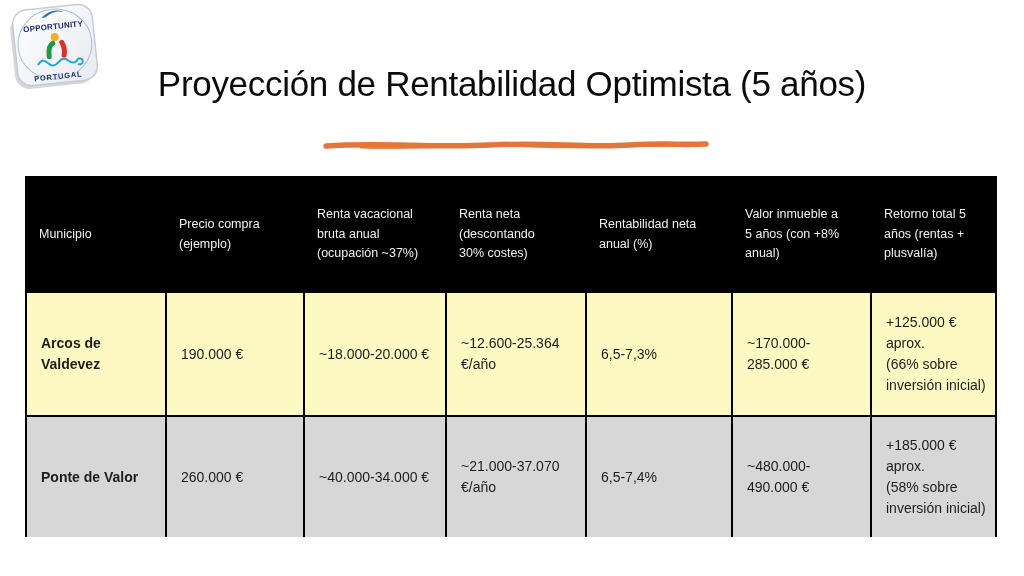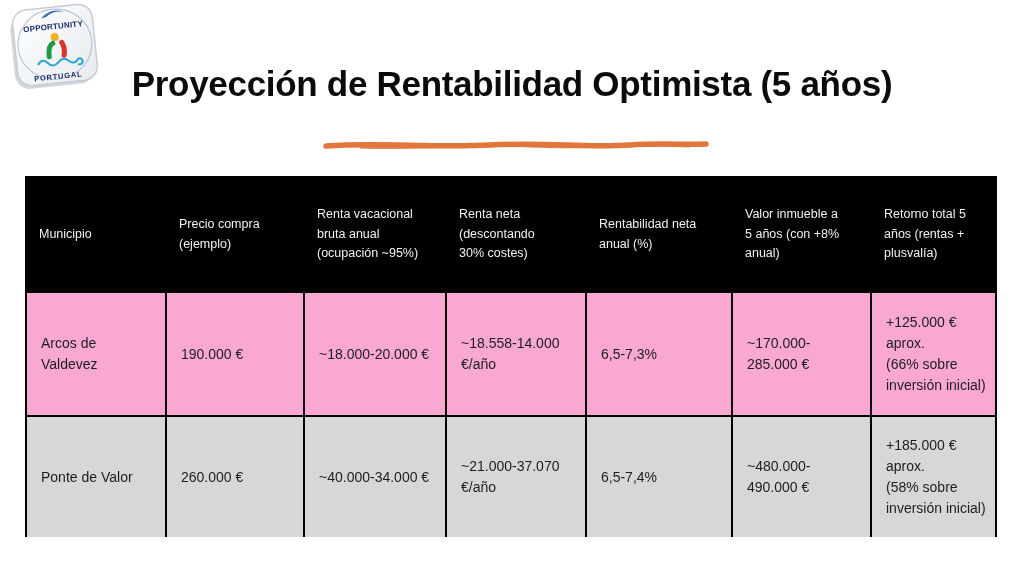--- a/index.html
+++ b/index.html
@@ -10,39 +10,39 @@
   html,body{background:#ffffff;}
   body{font-family:"Liberation Sans",sans-serif;}
   .slide{position:relative;width:1024px;height:576px;background:#ffffff;overflow:hidden;}
 
   
   .logo{position:absolute;left:8px;top:2px;width:96px;height:86px;transform:rotate(-6deg);}
   .logo svg{width:100%;height:100%;}
 
   
   .title{position:absolute;left:0;right:0;top:64px;text-align:center;
-    font-size:35px;font-weight:bold;color:#0B0B0B;letter-spacing:-0.3px;}
+    font-size:35px;font-weight:normal;color:#0B0B0B;letter-spacing:-0.3px;}
 
   
   .underline{position:absolute;left:320px;top:136px;width:392px;height:18px;}
 
   
   .table{position:absolute;left:25px;top:176px;width:972px;display:grid;
     grid-template-columns:140px 138px 142px 140px 146px 139px 127px;
     grid-template-rows:117px 124px 120px;}
   .trow{display:contents;}
   .cell{display:flex;align-items:center;white-space:pre-line;line-height:1.5;}
   .hc{background:var(--header-bg);color:var(--header-text);
     font-size:12.5px;line-height:1.55;padding:0 10px 0 14px;}
-  .bc{background:#f9a8d4;color:var(--body-text);font-size:14px;
+  .bc{background:#fef9c3;color:var(--body-text);font-size:14px;
     padding:0 8px 0 14px;border-left:2px solid var(--border);}
   .bc.lastcol{border-right:2px solid var(--border);padding-right:2px;}
   .r1 .bc{border-bottom:2px solid var(--border);}
   .r2 .bc{background:var(--row-alt);}
-  .bc.muni{font-weight:normal;}
+  .bc.muni{font-weight:bold;}
 </style>
 </head>
 <body>
 
 <div class="slide">
 
   <div class="logo">
     <svg viewBox="0 0 96 86">
       <rect x="4" y="10" width="80" height="74" rx="15" fill="#AEB4BC" opacity="0.55"></rect>
       <defs>
@@ -73,40 +73,40 @@
   </svg>
 
   <div class="table">
 
     <div class="trow">
       <div class="cell hc">Municipio</div>
       <div class="cell hc">Precio compra
 (ejemplo)</div>
       <div class="cell hc">Renta vacacional
 bruta anual
-(ocupación ~95%)</div>
+(ocupación ~37%)</div>
       <div class="cell hc">Renta neta
 (descontando
 30% costes)</div>
       <div class="cell hc">Rentabilidad neta
 anual (%)</div>
       <div class="cell hc">Valor inmueble a
 5 años (con +8%
 anual)</div>
       <div class="cell hc">Retorno total 5
 años (rentas +
 plusvalía)</div>
     </div>
 
     <div class="trow r1">
       <div class="cell bc muni">Arcos de
 Valdevez</div>
       <div class="cell bc">190.000 €</div>
       <div class="cell bc">~18.000-20.000 €</div>
-      <div class="cell bc">~18.558-14.000
+      <div class="cell bc">~12.600-25.364
 €/año</div>
       <div class="cell bc">6,5-7,3%</div>
       <div class="cell bc">~170.000-
 285.000 €</div>
       <div class="cell bc lastcol">+125.000 € aprox.
 (66% sobre
 inversión inicial)</div>
     </div>
 
     <div class="trow r2">

